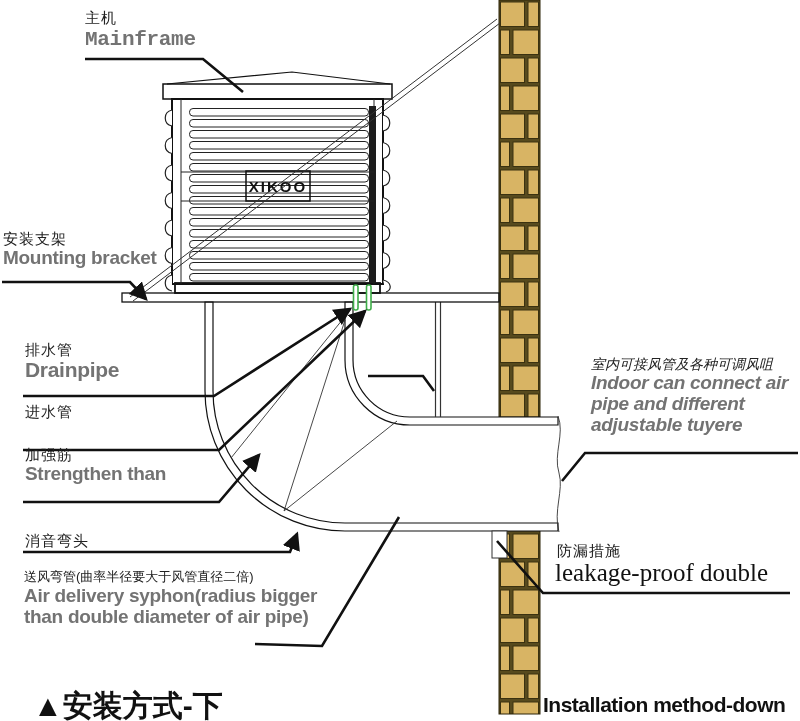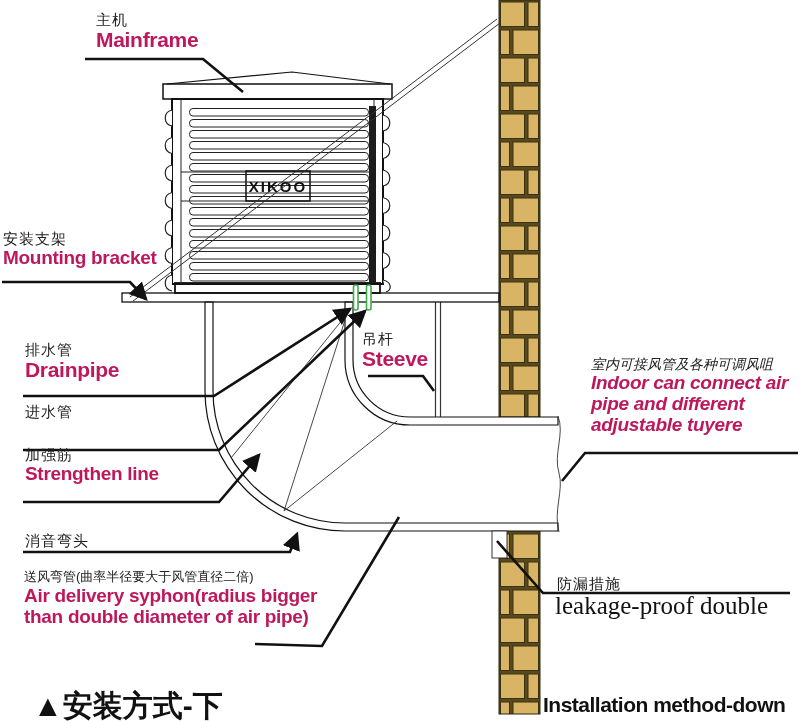--- a/index.html
+++ b/index.html
@@ -3,21 +3,21 @@
 <meta charset="utf-8">
 <style>
   html,body{margin:0;padding:0;background:#fff;}
   .stage{position:relative;width:800px;height:721px;background:#fff;overflow:hidden;
          font-family:"Liberation Sans",sans-serif;color:#111;}
   .stage svg{position:absolute;left:0;top:0;}
   .lbl{position:absolute;white-space:nowrap;line-height:1.15;}
   .cn{font-size:15px;letter-spacing:1px;color:#222;}
   .cn.small{font-size:13px;letter-spacing:0;}
   .cn.mid{font-size:14px;letter-spacing:0;}
-  .en{font-weight:bold;font-size:19px;letter-spacing:-0.3px;color:#be185d;}
+  .en{font-weight:bold;font-size:19px;letter-spacing:-0.3px;color:#737373;}
   .en.big{font-size:21px;}
   .en.multi{white-space:pre;line-height:21px;}
   .serif{font-family:"Liberation Serif",serif;font-weight:normal;font-size:25px;letter-spacing:0;}
   .cap{font-weight:bold;font-size:30px;letter-spacing:0;}
   .cap.right{font-size:21px;letter-spacing:-0.5px;}
   .mortar{fill:var(--mortar,#574a1e);}
   .brick-rect{fill:var(--brick,#d8b464);stroke:#3a3110;stroke-width:1;}
   .pipe-green{stroke:var(--pipe-green,#3fae49);stroke-width:1.6;fill:#fff;}
   .leader{stroke:#111;stroke-width:2.6;fill:none;stroke-linejoin:miter;}
   .thin{stroke:#333;stroke-width:0.9;fill:none;}
@@ -112,67 +112,63 @@
       <polyline class="leader" points="23,450 219,450 365,311" marker-end="url(#arrow)"></polyline>
       <polyline class="leader" points="23,502 219,502 259,455" marker-end="url(#arrow)"></polyline>
       <polyline class="leader" points="23,552 290,552 297,534" marker-end="url(#arrow)"></polyline>
       <polyline class="leader" points="255,644 322,646 399,517"></polyline>
       <polyline class="leader" points="368,376 423,376 434,391"></polyline>
       <polyline class="leader" points="798,453 585,453 562,481"></polyline>
       <polyline class="leader" points="790,593 543,593 497,541"></polyline>
     </g>
   </svg>
 
-  <div class="lbl" style="left:96px;top:11px;">
+  <div class="lbl" style="left:85px;top:11px;font-family:Liberation Mono, monospace;">
     <div class="cn">主机</div>
     <div class="en big">Mainframe</div>
   </div>
 
   <div class="lbl" style="left:3px;top:230px;">
     <div class="cn">安装支架</div>
     <div class="en">Mounting bracket</div>
   </div>
 
   <div class="lbl" style="left:25px;top:341px;">
     <div class="cn">排水管</div>
     <div class="en big">Drainpipe</div>
   </div>
 
   <div class="lbl" style="left:25px;top:403px;">
     <div class="cn">进水管</div>
   </div>
 
   <div class="lbl" style="left:25px;top:446px;">
     <div class="cn">加强筋</div>
-    <div class="en">Strengthen line</div>
+    <div class="en">Strengthen than</div>
   </div>
 
   <div class="lbl" style="left:25px;top:532px;">
     <div class="cn">消音弯头</div>
   </div>
 
   <div class="lbl" style="left:24px;top:570px;">
     <div class="cn small">送风弯管(曲率半径要大于风管直径二倍)</div>
     <div class="en multi">Air delivery syphon(radius bigger</div>
     <div class="en multi">than double diameter of air pipe)</div>
   </div>
 
-  <div class="lbl" style="left:362px;top:330px;">
-    <div class="cn">吊杆</div>
-    <div class="en big">Steeve</div>
-  </div>
 
   <div class="lbl" style="left:591px;top:356px;font-style:italic;">
     <div class="cn mid">室内可接风管及各种可调风咀</div>
     <div class="en multi">Indoor can connect air</div>
     <div class="en multi">pipe and different</div>
     <div class="en multi">adjustable tuyere</div>
   </div>
 
-  <div class="lbl" style="left:557px;top:542px;margin-top:33px;">
+  <div class="lbl" style="left:557px;top:542px;">
     <div class="cn">防漏措施</div>
     <div class="serif" style="margin-left:-2px;">leakage-proof double</div>
   </div>
 
   <div class="lbl cap" style="left:33px;top:689px;">
     <span>▲</span><span>安装方式-下</span>
   </div>
   <div class="lbl cap right" style="left:543px;top:693px;">Installation method-down</div>
 
 </div>

